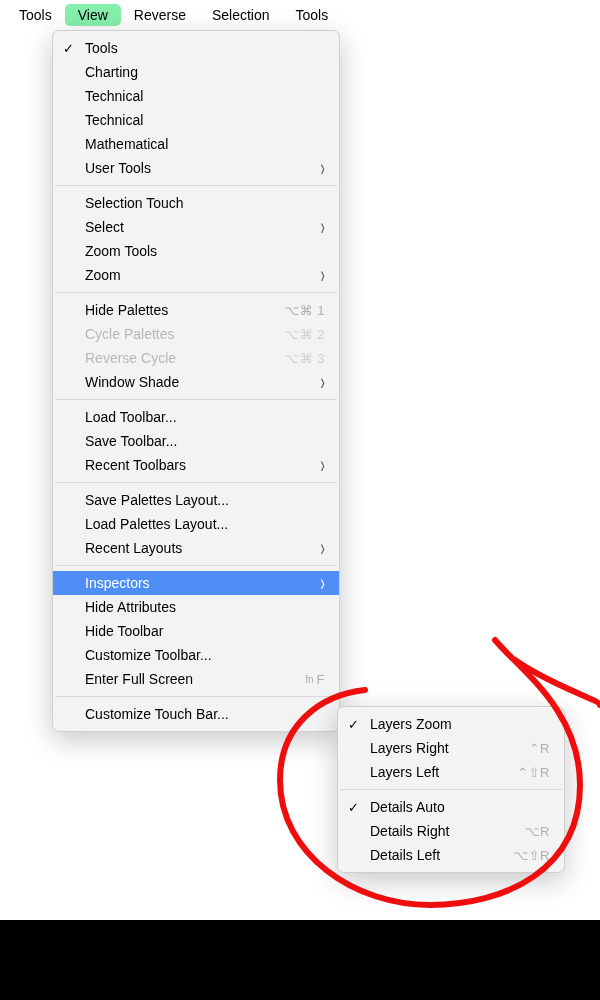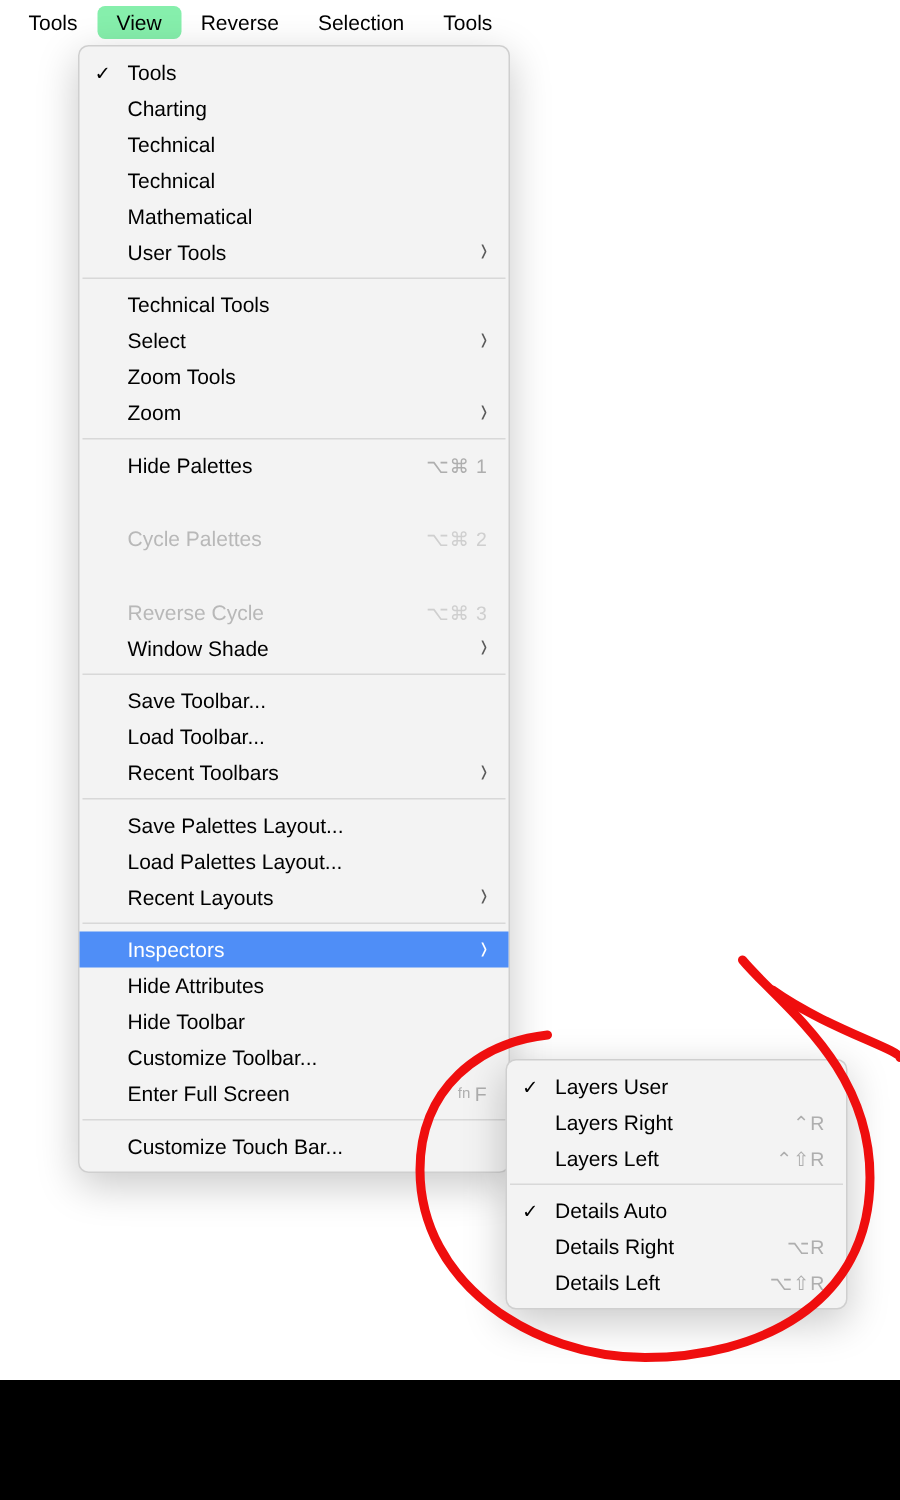--- a/index.html
+++ b/index.html
@@ -45,21 +45,20 @@
     .menu-row {
       display: flex;
       align-items: center;
       padding: 4px 14px 4px 10px;
       color: #000;
       cursor: default;
       position: relative;
     }
     .menu-row.disabled {
       color: #b8b8b8;
-      margin-top: 25px;
     }
     .menu-row.highlight {
       background: #4f8ef7;
       color: #fff;
       justify-content: center;
     }
     .check-slot {
       width: 22px;
       text-align: left;
       font-size: 13px;
@@ -156,21 +155,21 @@
   </div>
   <div class="menu-row">
     <span class="check-slot"></span>
     <span class="menu-label">User Tools</span>
     <span class="chevron">›</span>
   </div>
   <div class="separator"></div>
 
   <div class="menu-row">
     <span class="check-slot"></span>
-    <span class="menu-label">Technical Tools</span>
+    <span class="menu-label">Selection Touch</span>
   </div>
   <div class="menu-row">
     <span class="check-slot"></span>
     <span class="menu-label">Select</span>
     <span class="chevron">›</span>
   </div>
   <div class="menu-row">
     <span class="check-slot"></span>
     <span class="menu-label">Zoom Tools</span>
   </div>
@@ -198,25 +197,25 @@
   </div>
   <div class="menu-row">
     <span class="check-slot"></span>
     <span class="menu-label">Window Shade</span>
     <span class="chevron">›</span>
   </div>
   <div class="separator"></div>
 
   <div class="menu-row">
     <span class="check-slot"></span>
+    <span class="menu-label">Load Toolbar...</span>
+  </div>
+  <div class="menu-row">
+    <span class="check-slot"></span>
     <span class="menu-label">Save Toolbar...</span>
-  </div>
-  <div class="menu-row">
-    <span class="check-slot"></span>
-    <span class="menu-label">Load Toolbar...</span>
   </div>
   <div class="menu-row">
     <span class="check-slot"></span>
     <span class="menu-label">Recent Toolbars</span>
     <span class="chevron">›</span>
   </div>
   <div class="separator"></div>
 
   <div class="menu-row">
     <span class="check-slot"></span>
@@ -260,21 +259,21 @@
 
   <div class="menu-row">
     <span class="check-slot"></span>
     <span class="menu-label">Customize Touch Bar...</span>
   </div>
 </div>
 
 <div class="submenu">
   <div class="menu-row">
     <span class="check-slot">✓</span>
-    <span class="menu-label">Layers User</span>
+    <span class="menu-label">Layers Zoom</span>
   </div>
   <div class="menu-row">
     <span class="check-slot"></span>
     <span class="menu-label">Layers Right</span>
     <span class="shortcut">⌃R</span>
   </div>
   <div class="menu-row">
     <span class="check-slot"></span>
     <span class="menu-label">Layers Left</span>
     <span class="shortcut">⌃⇧R</span>

